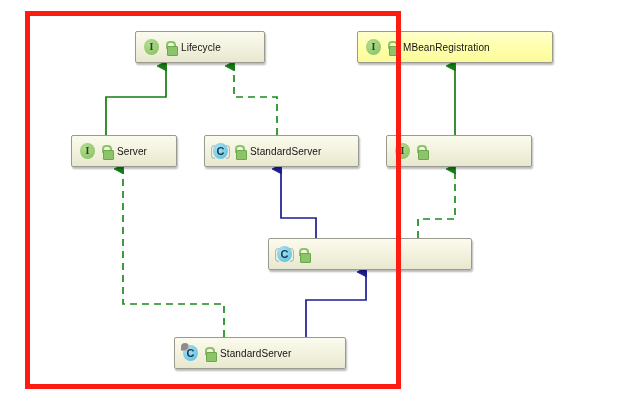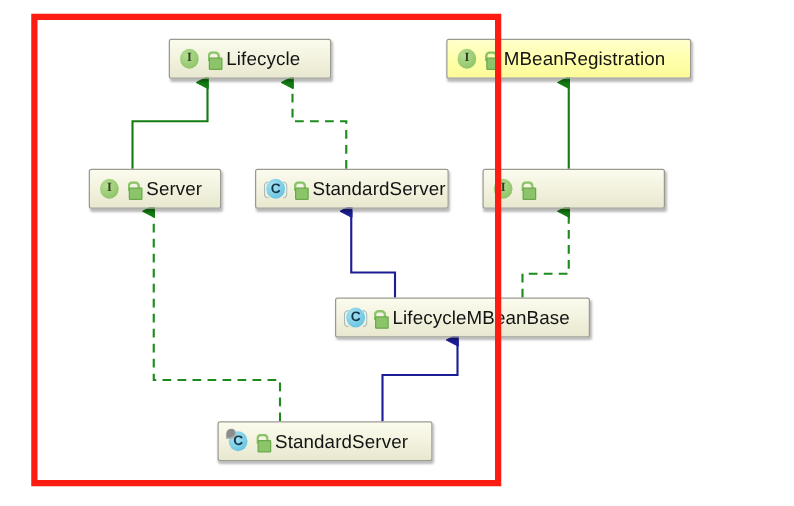--- a/index.html
+++ b/index.html
@@ -38,21 +38,21 @@
     border-radius: 2px;
     background: linear-gradient(to bottom, #fbfbee 0%, #f4f3e0 45%, #e8e7cf 100%);
     box-shadow: 1px 2px 2px rgba(0,0,0,0.28);
     white-space: nowrap;
     z-index: 3;
   }
   .node.highlight {
     background: linear-gradient(to bottom, #ffffcc 0%, #ffffaa 55%, #fbfb9a 100%);
   }
   .node-label {
-    font-size: 15px;
+    font-size: 10px;
     color: #141414;
     letter-spacing: 0.1px;
     margin-left: 5px;
     text-align: right;
   }
 
   
   .badge {
     position: relative;
     width: 17px;
@@ -259,21 +259,20 @@
     <span class="badge cls">
       <span class="paren-l"></span>
         <span class="paren-r"></span>
       <span class="disc"></span>
       <span class="glyph">C</span>
     </span>
     <span class="lock">
       <span class="shackle"></span>
         <span class="body"></span>
     </span>
-    <span class="node-label">LifecycleMBeanBase</span>
   </div>
 
   <div class="node" style="left:174px; top:337px; width:172px;">
     <span class="badge cls">
       <span class="disc"></span>
       <span class="hook"></span>
       <span class="glyph">C</span>
     </span>
     <span class="lock">
       <span class="shackle"></span>

